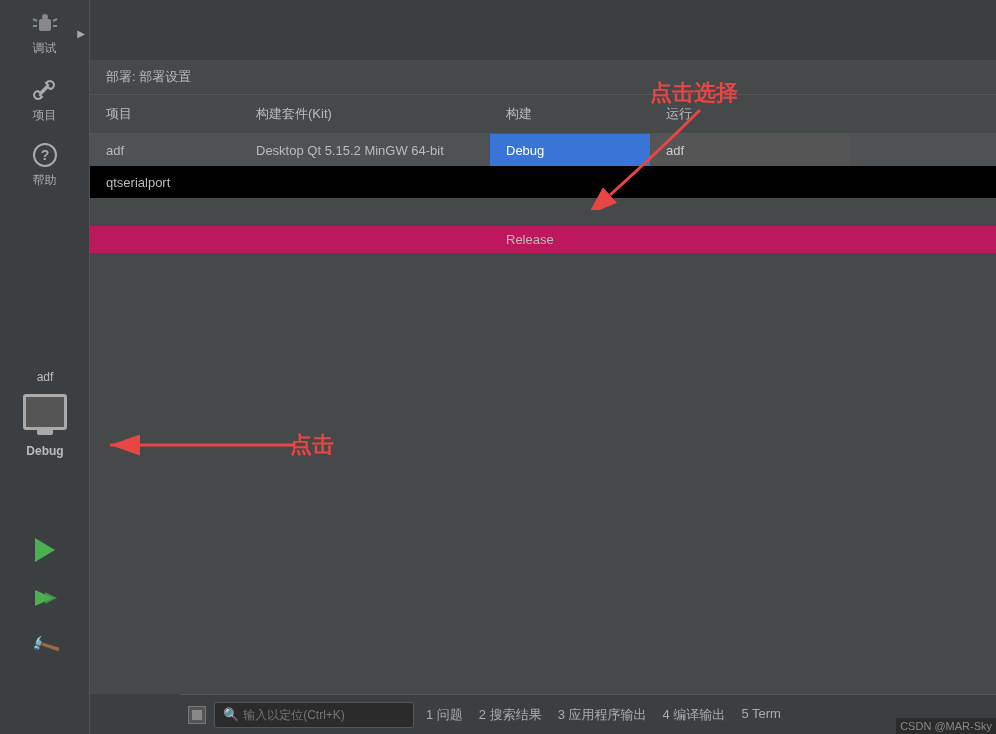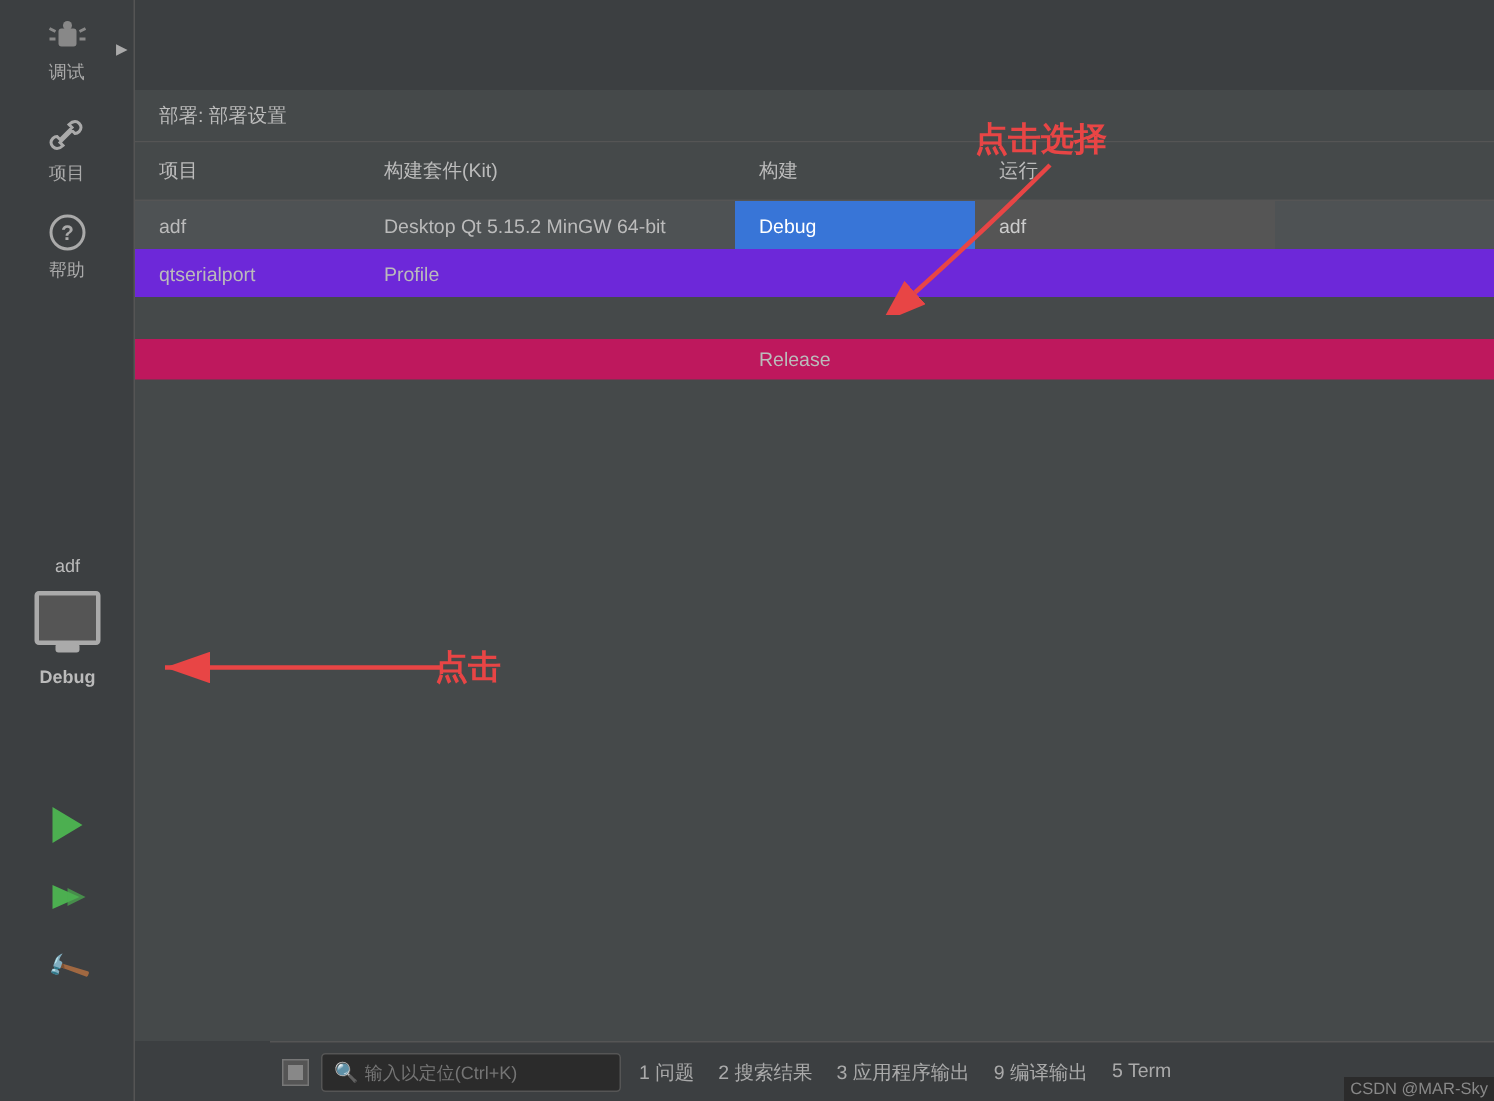--- a/index.html
+++ b/index.html
@@ -241,21 +241,21 @@
       font-weight: normal;
     }
 
     .table-row {
       display: grid;
       grid-template-columns: 150px 250px 160px 200px;
       min-height: 32px;
     }
 
     .table-row.row-adf { background: #4e5254; }
-    .table-row.row-qt { background: #6d28d9; }
+    .table-row.row-qt { background: #000000; }
 
     .td {
       padding: 6px 16px;
       font-size: 13px;
       color: #bbbbbb;
       display: flex;
       align-items: center;
     }
 
     .td.selected-debug {
@@ -471,24 +471,20 @@
 
     <div class="table-row row-adf">
       <div class="td">adf</div>
       <div class="td">Desktop Qt 5.15.2 MinGW 64-bit</div>
       <div class="td selected-debug">Debug</div>
       <div class="td grey-cell">adf</div>
     </div>
 
     <div class="table-row row-qt">
       <div class="td">qtserialport</div>
-      <div class="td">
-
-        <span style="display:block; padding: 0; color:#bbbbbb;">Profile</span>
-      </div>
       <div class="td"></div>
     </div>
 
     <div style="display:grid; grid-template-columns: 150px 250px 160px 200px; background:#be185d;margin-top:28px;">
       <div class="td"></div>
       <div class="td"></div>
       <div class="td">Release</div>
       <div class="td"></div>
     </div>
   </div>
@@ -498,21 +494,21 @@
       <div class="stop-square"></div>
     </div>
     <div class="search-box">
       <span class="search-icon-char">🔍</span>
       <input type="text" placeholder="输入以定位(Ctrl+K)" style="">
     </div>
     <div class="bottom-tabs">
       <span class="bottom-tab">1 问题</span>
       <span class="bottom-tab">2 搜索结果</span>
       <span class="bottom-tab">3 应用程序输出</span>
-      <span class="bottom-tab">9 编译输出</span>
+      <span class="bottom-tab">4 编译输出</span>
       <span class="bottom-tab">5 Term</span>
     </div>
   </div>
 </div>
 
 <div class="annotation-container">
 
   <div class="annotation-text" style="left: 650px; top: 78px;">点击选择</div>
 
   <svg class="arrow-svg" style="left:580px; top:100px; width:150px; height:110px;">

